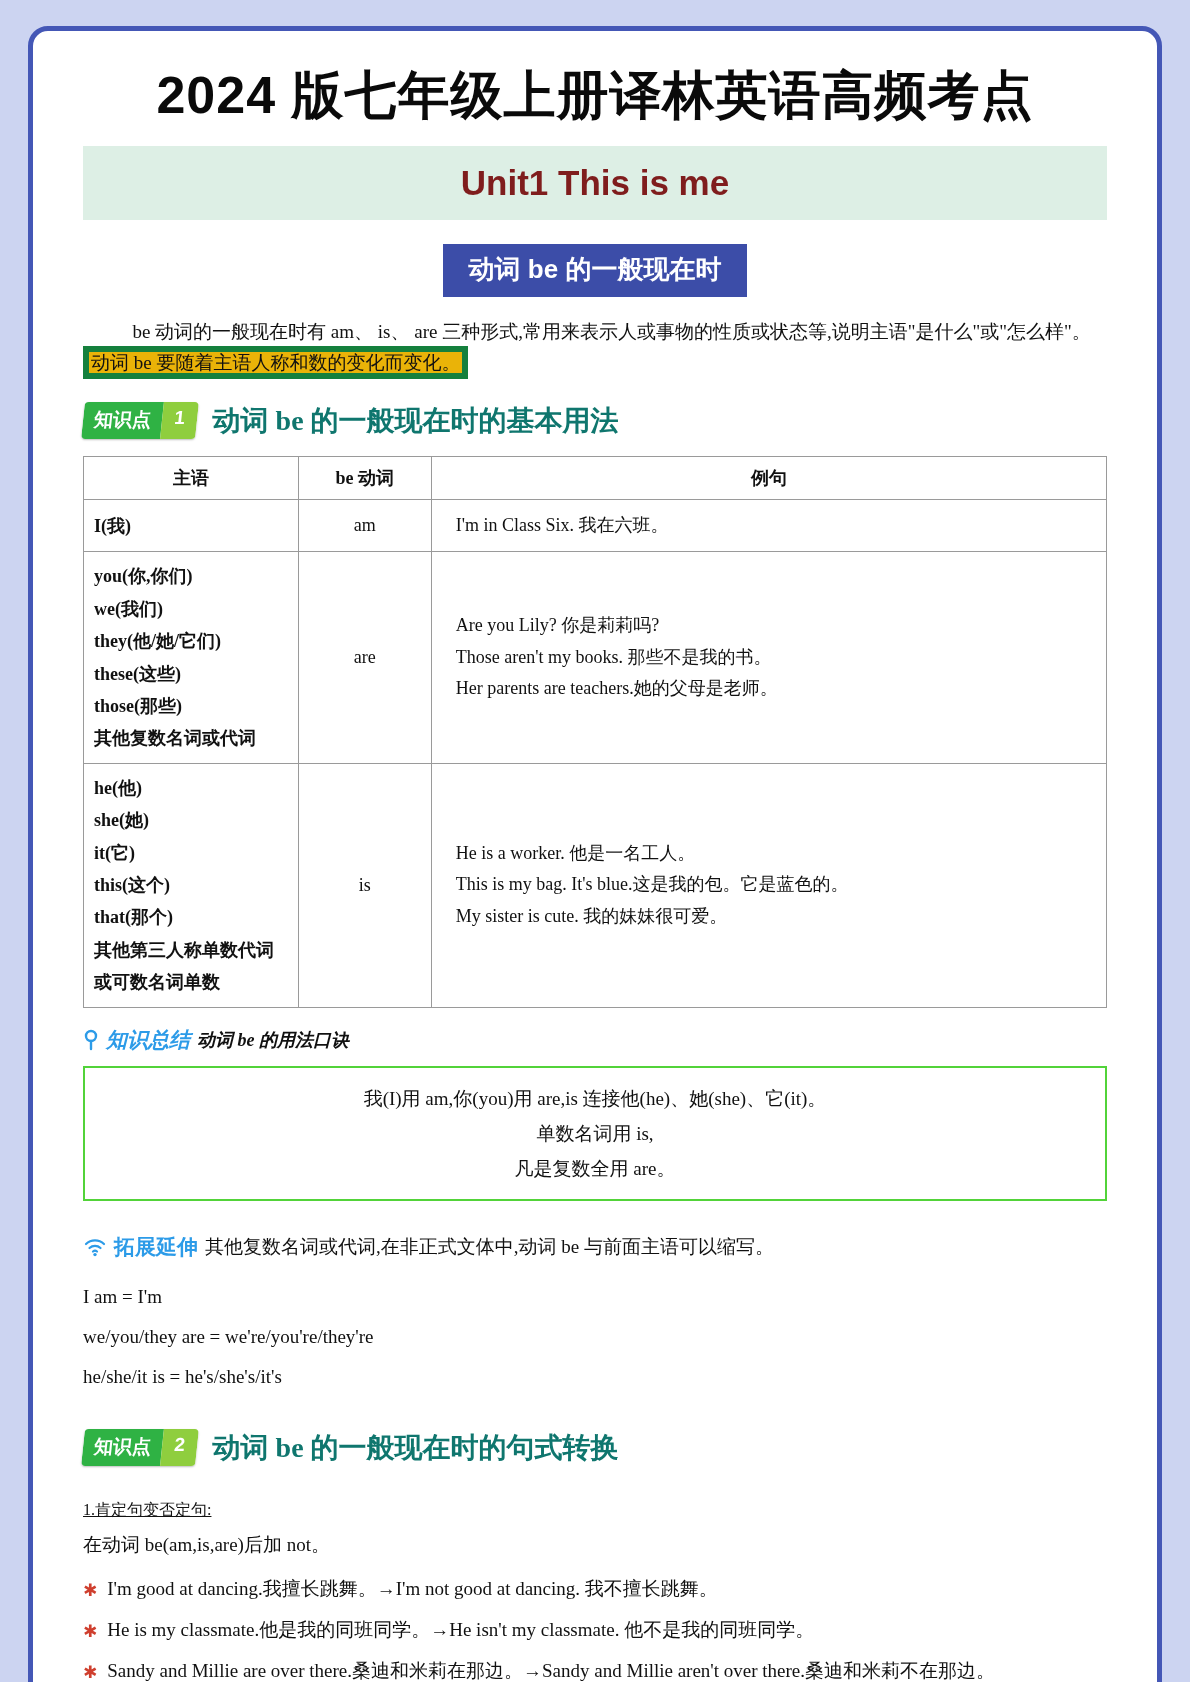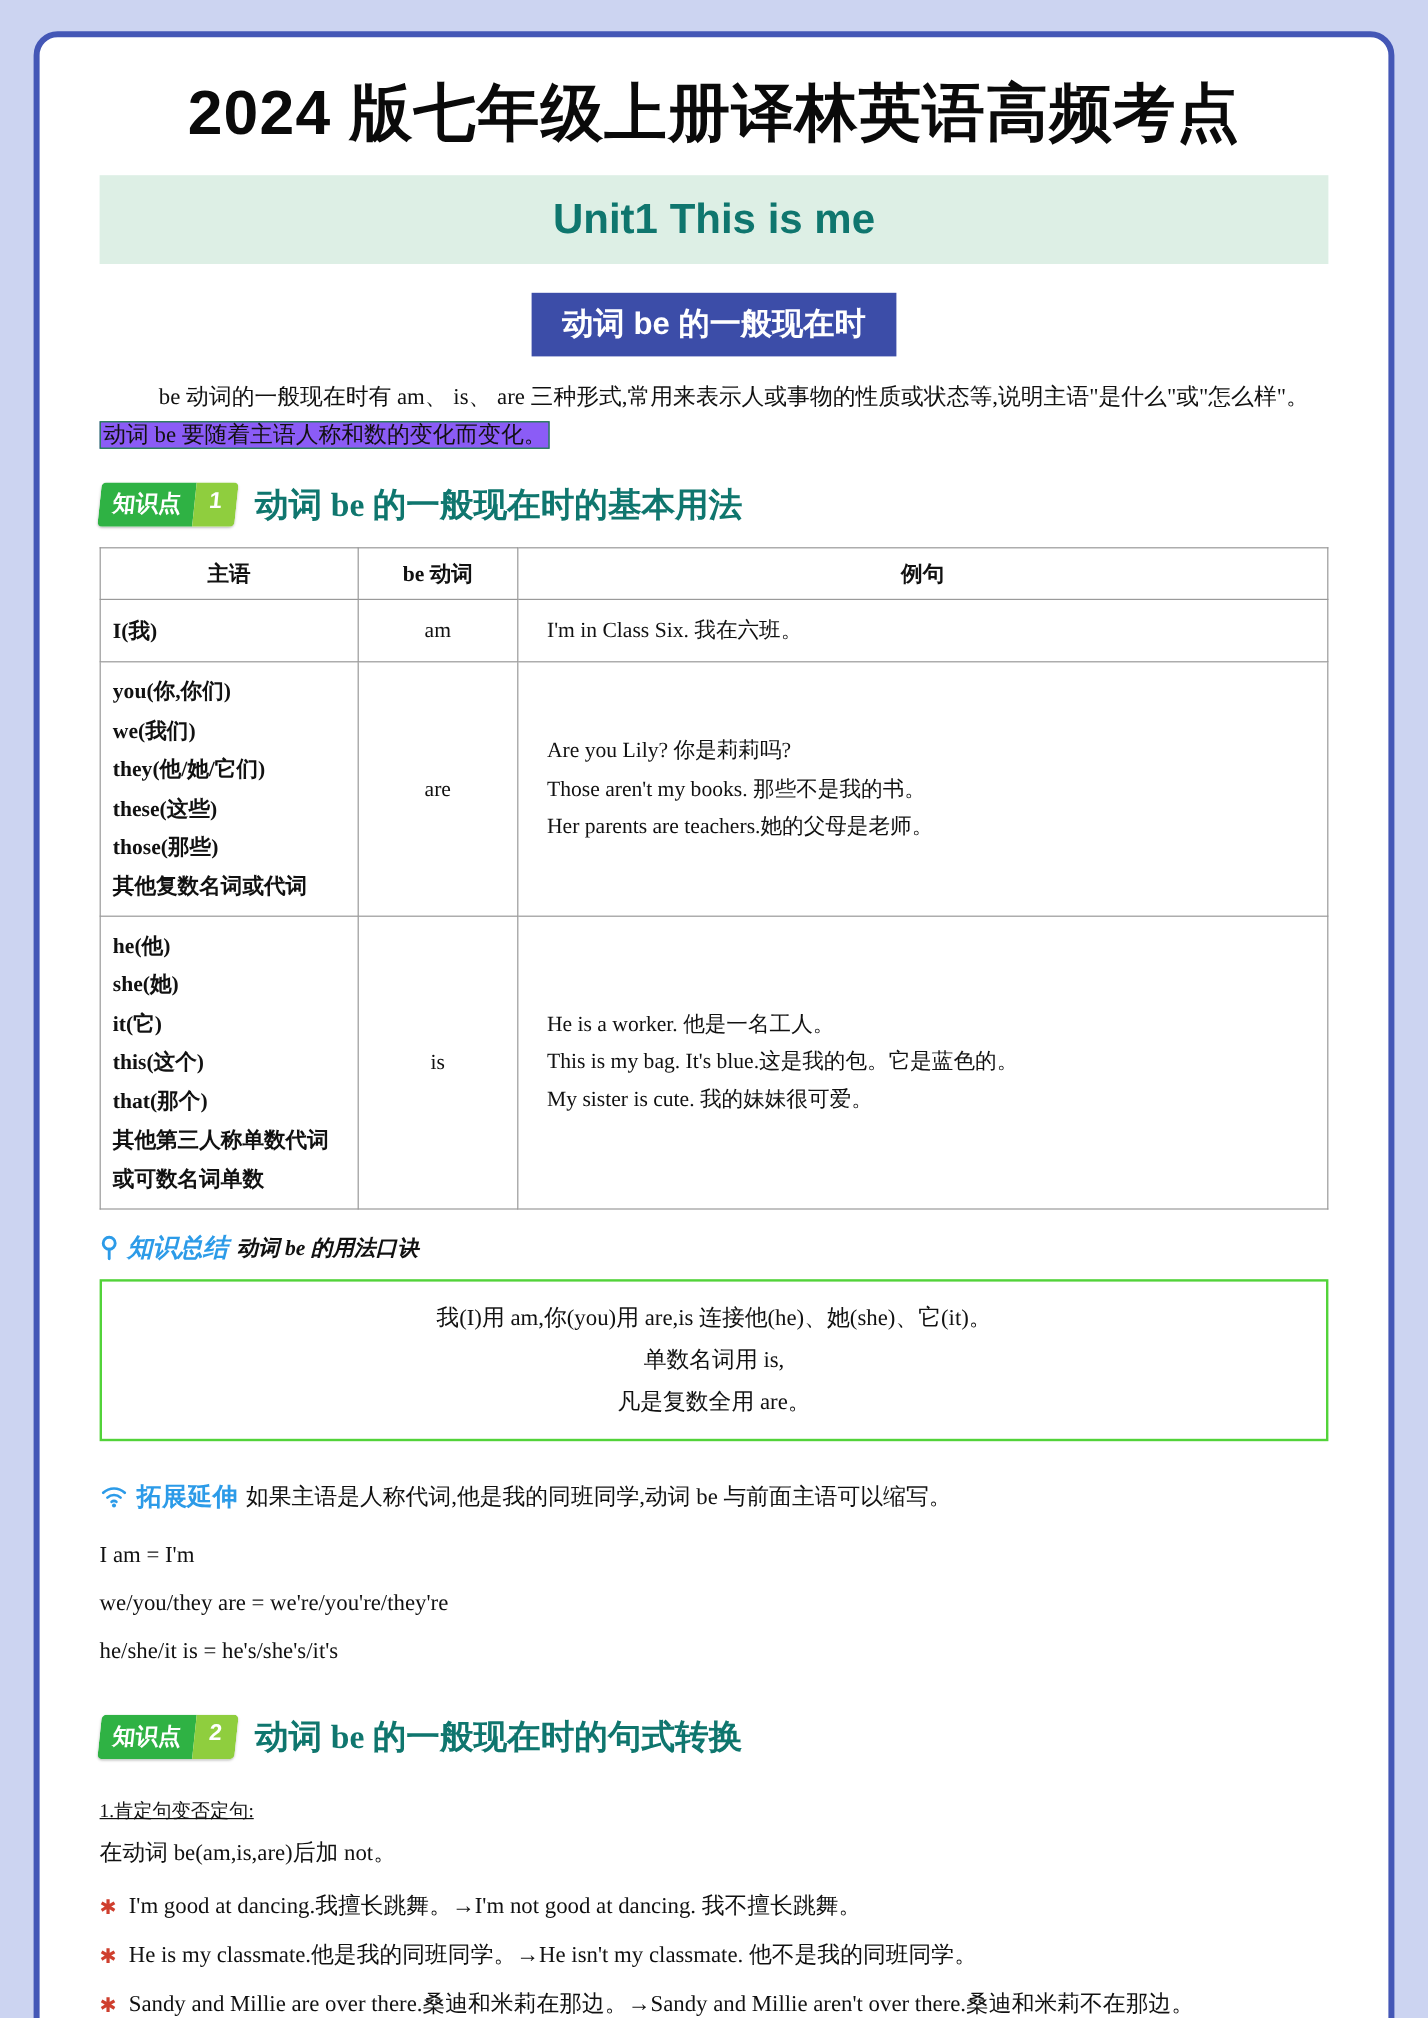--- a/index.html
+++ b/index.html
@@ -27,40 +27,40 @@
     line-height: 1.1;
   }
   .unit-banner {
     margin-top: 22px;
     background: #ddefe5;
     padding: 17px 0;
     text-align: center;
     font-family: "Liberation Sans", sans-serif;
     font-weight: 800;
     font-size: 35px;
-    color: #0f766e;
+    color: #7f1d1d;
   }
   .topic-badge {
     margin: 24px auto 0;
     width: fit-content;
     background: #3c4da8;
     color: #fff;
     font-family: "Liberation Sans", sans-serif;
     font-weight: 700;
     font-size: 26px;
     padding: 8px 26px 10px;
     text-align: center;
   }
   .intro {
     margin-top: 20px;
     font-size: 19px;
     line-height: 1.6;
     text-indent: 2.6em;
   }
-  .hl-yellow { background: #8b5cf6; border: 1px solid #15803d; padding: 0 2px; }
+  .hl-yellow { background: #eab308; border: 6px solid #15803d; padding: 0 2px; }
 
   .kp-row { margin-top: 24px; display: flex; align-items: center; gap: 16px; }
   .kp-badge {
     display: flex; align-items: stretch;
     font-family: "Liberation Sans", sans-serif;
     font-weight: 700; color: #fff; font-size: 19px;
     border-radius: 4px; overflow: hidden;
     transform: skewX(-6deg);
     box-shadow: 0 1px 2px rgba(0,0,0,.25);
   }
@@ -202,21 +202,21 @@
         <svg width="24" height="21" viewBox="0 0 24 21">
           <g fill="none" stroke="#2c9be8" stroke-width="2.2" stroke-linecap="round">
             <path d="M3 8 a 13 13 0 0 1 18 0"></path>
             <path d="M6.5 12 a 8 8 0 0 1 11 0"></path>
             <path d="M10 15.5 a 3.2 3.2 0 0 1 4 0"></path>
           </g>
           <circle cx="12" cy="18.6" r="1.7" fill="#2c9be8"></circle>
         </svg>
       </span>
       <span class="blue-label">拓展延伸</span>
-      <span class="after-label-plain">如果主语是人称代词,他是我的同班同学,动词 be 与前面主语可以缩写。</span>
+      <span class="after-label-plain">其他复数名词或代词,在非正式文体中,动词 be 与前面主语可以缩写。</span>
     </div>
 
     <div class="contractions">
       <div class="contraction-line">I am = I'm</div>
       <div class="contraction-line">we/you/they are = we're/you're/they're</div>
       <div class="contraction-line">he/she/it is = he's/she's/it's</div>
     </div>
 
     <div class="kp-row mt30">
       <span class="kp-badge">

